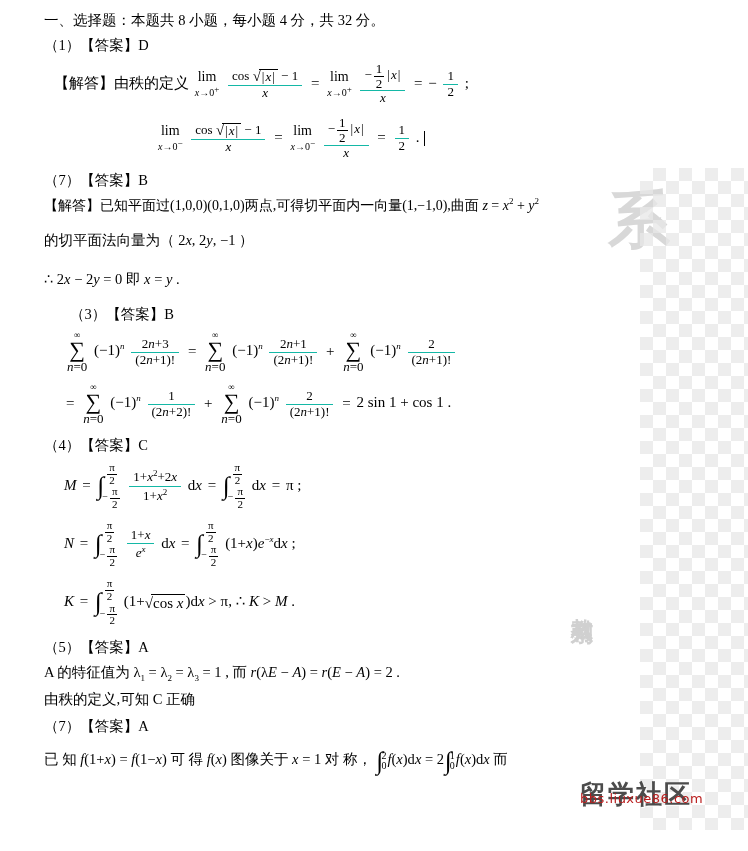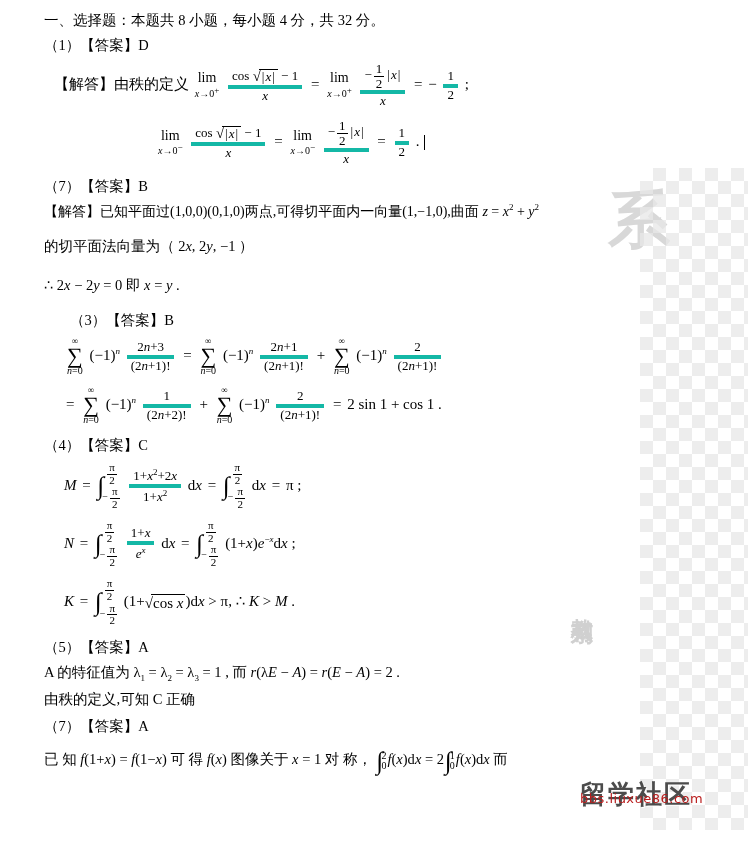--- a/index.html
+++ b/index.html
@@ -41,21 +41,21 @@
   i.v{ font-style:italic; font-family:"Liberation Serif", serif; }
   .op{ font-style:normal; padding:0 2px; }
   
   .frac{
     display:inline-block;
     vertical-align:middle;
     text-align:center;
     margin:0 3px;
     line-height:1.15;
   }
-  .frac .num{ display:block; padding:0 4px; border-bottom:4px solid #14b8a6; font-size:13px;}
+  .frac .num{ display:block; padding:0 4px; border-bottom:1px solid #14b8a6; font-size:13px;}
   .frac .den{ display:block; padding:0 4px; font-size:13px;}
   .sfrac{
     display:inline-block;
     vertical-align:middle;
     text-align:center;
     line-height:1.05;
     font-size:11px;
     margin:0 2px;
   }
   .sfrac .num{ display:block; border-bottom:1px solid #000; padding:0 2px;}
@@ -73,21 +73,21 @@
   
   .sum{
     display:inline-block;
     vertical-align:middle;
     text-align:center;
     line-height:1.0;
     margin:0 3px;
   }
   .sum .top{ display:block; font-size:9px;}
   .sum .mid{ display:block; font-size:22px; line-height:0.9;}
-  .sum .bot{ display:block; font-size:10px;}
+  .sum .bot{ display:block; font-size:13px;}
   
   .intg{
     display:inline-block;
     vertical-align:middle;
     text-align:left;
     margin:0 1px;
     position:relative;
   }
   .intg .sym{ font-size:25px; font-style:italic; line-height:0.8; vertical-align:middle;}
   .intg .lims{

